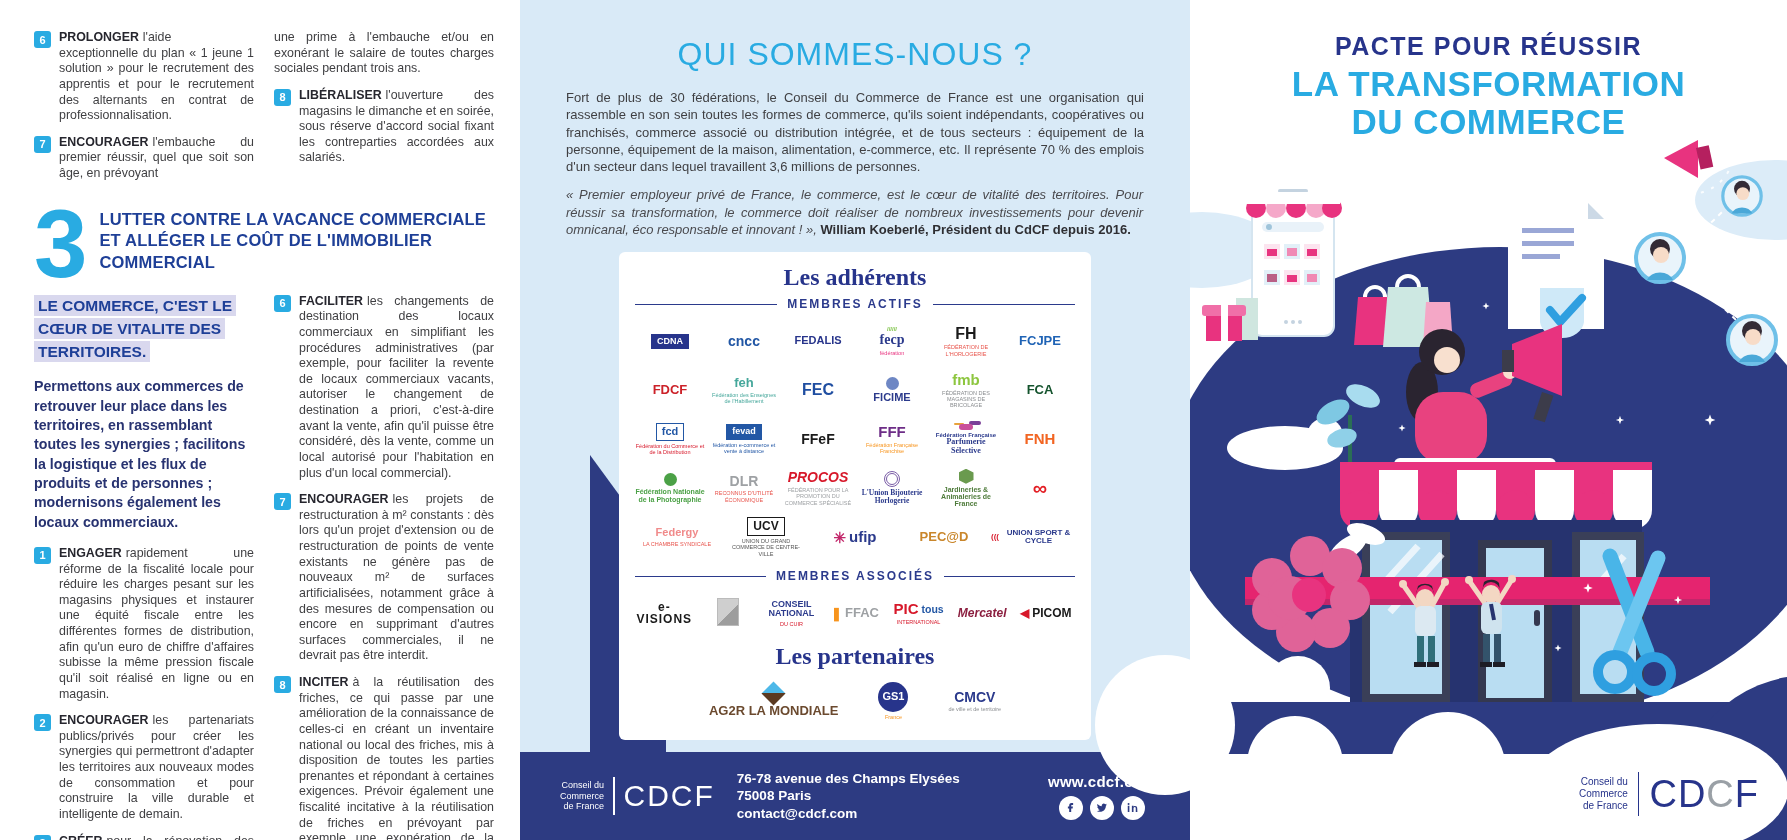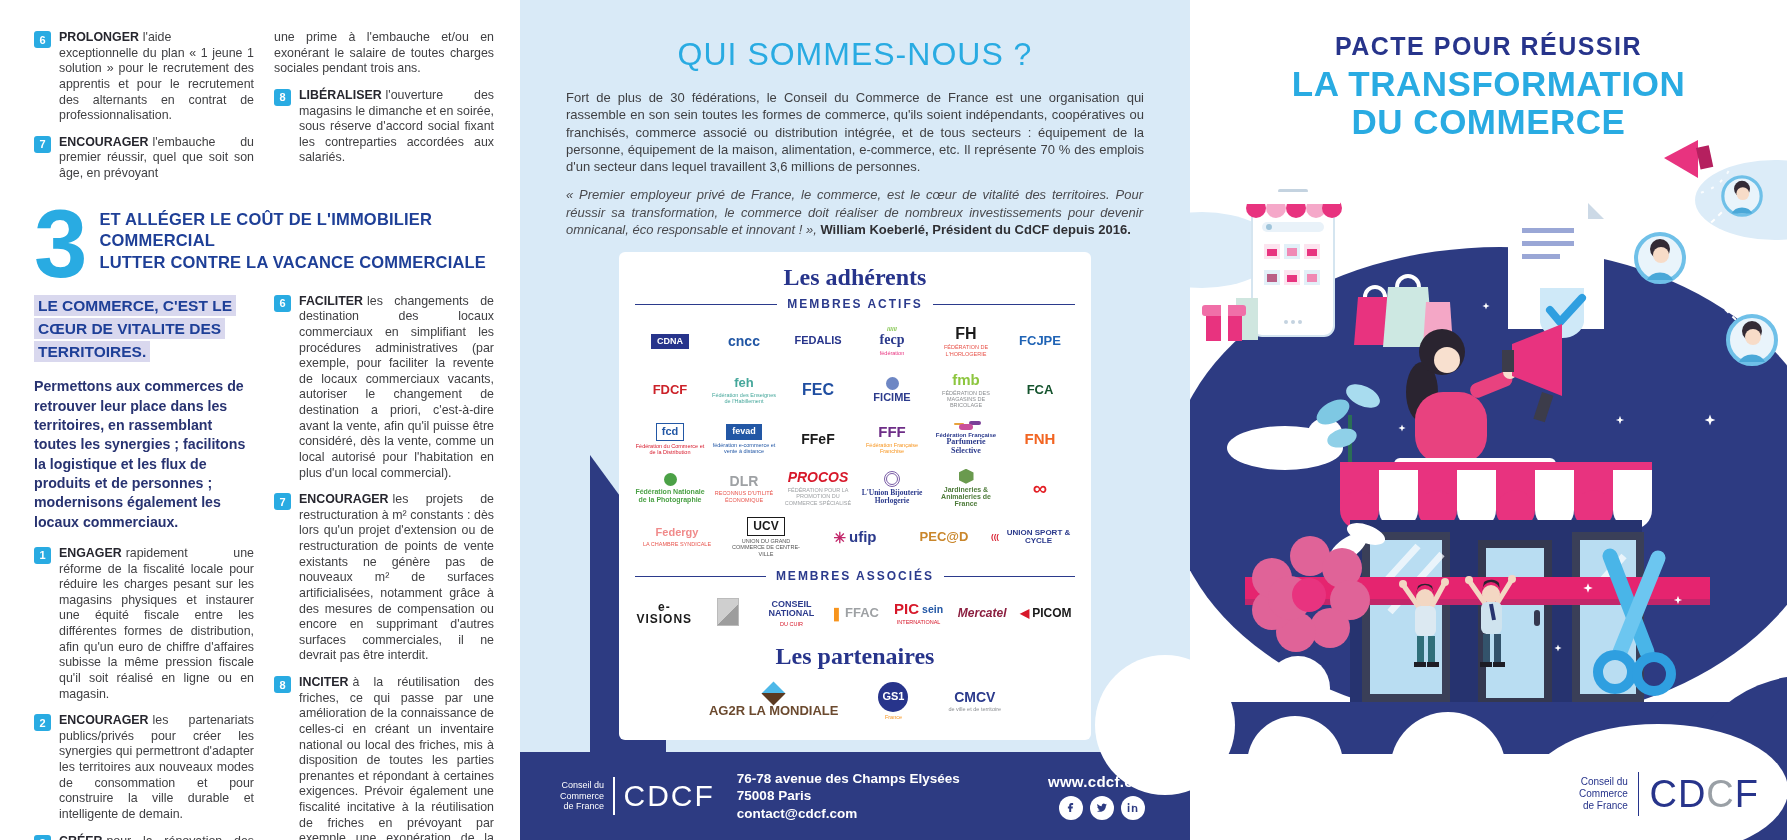--- a/index.html
+++ b/index.html
@@ -113,22 +113,22 @@
         <div class="item">
           <span class="badge">8</span>
           <p class="itxt"><b class="kw">LIBÉRALISER</b><span>l'ouverture des magasins le dimanche et en soirée, sous réserve d'accord social fixant les contreparties accordées aux salariés.</span></p>
         </div>
       </div>
     </div>
 
     <div class="sec3">
       <div class="num3">3</div>
       <div class="sec3t">
+        <div>LUTTER CONTRE LA VACANCE COMMERCIALE</div>
         <div>ET ALLÉGER LE COÛT DE L'IMMOBILIER COMMERCIAL</div>
-        <div>LUTTER CONTRE LA VACANCE COMMERCIALE</div>
       </div>
     </div>
 
     <div class="cols">
       <div>
         <span class="hl">LE COMMERCE, C'EST LE CŒUR DE VITALITE DES TERRITOIRES.</span>
         <p class="intro">Permettons aux commerces de retrouver leur place dans les territoires, en rassemblant toutes les synergies ; facilitons la logistique et les flux de produits et de personnes ; modernisons également les locaux commerciaux.</p>
         <div class="item">
           <span class="badge">1</span>
           <p class="itxt"><b class="kw">ENGAGER</b><span>rapidement une réforme de la fiscalité locale pour réduire les charges pesant sur les magasins physiques et instaurer une équité fiscale entre les différentes formes de distribution, afin qu'un euro de chiffre d'affaires subisse la même pression fiscale qu'il soit réalisé en ligne ou en magasin.</span></p>
@@ -365,21 +365,21 @@
             </div>
             <div class="lcell">
               <span class="lrow">
                 <span class="lglyph" style="color: rgb(247, 148, 29); font-size: 13px;">❚</span>
                 <span class="llabel" style="color: rgb(158, 161, 164); font-size: 13px;">FFAC</span>
               </span>
             </div>
             <div class="lcell">
               <span class="lrow">
                 <span class="llabel" style="color: rgb(215, 24, 42); font-size: 15px;">PIC</span>
-                <span class="llabel" style="color: rgb(34, 87, 165); font-size: 10.5px;">sein</span>
+                <span class="llabel" style="color: rgb(34, 87, 165); font-size: 10.5px;">tous</span>
               </span>
               <span class="lsub" style="color: rgb(215, 24, 42);">INTERNATIONAL</span>
             </div>
             <div class="lcell">
               <span class="lrow">
                 <span class="llabel" style="color: rgb(139, 30, 63); font-size: 12px; font-style: italic;">Mercatel</span>
               </span>
             </div>
             <div class="lcell">
               <span class="lrow">

